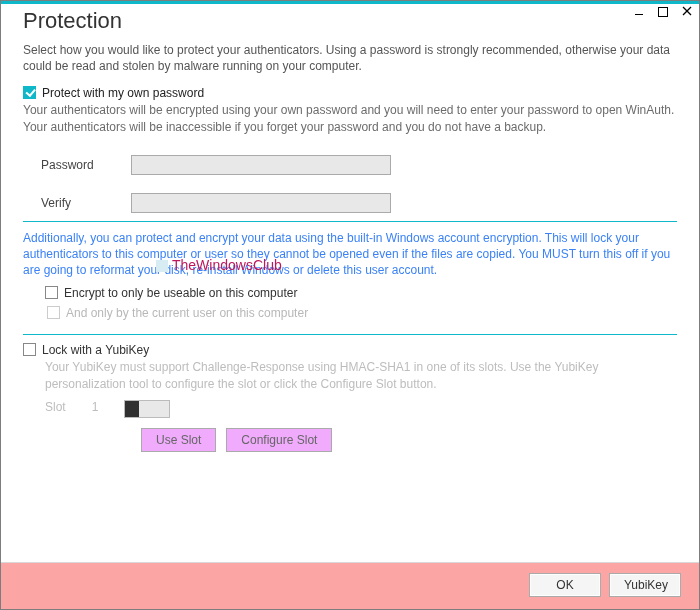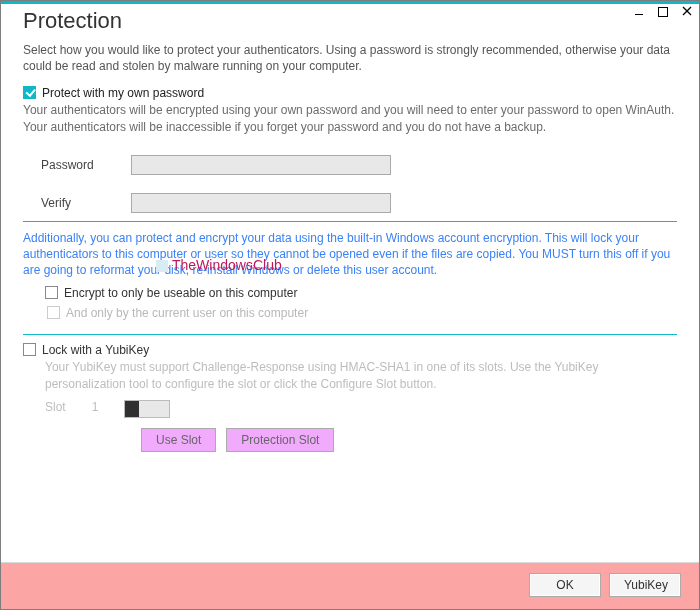--- a/index.html
+++ b/index.html
@@ -254,21 +254,21 @@
       <span>Slot</span>
       <span>1</span>
       <div class="spinner">
         <div class="val"></div>
         <div class="rest"></div>
       </div>
     </div>
 
     <div class="btn-row">
       <button class="btn">Use Slot</button>
-      <button class="btn">Protection Slot</button>
+      <button class="btn">Configure Slot</button>
     </div>
 
     <div class="watermark"><span class="sq"></span><span>TheWindowsClub</span></div>
   </div>
 
   <div class="footer">
     <button class="btn">OK</button>
     <button class="btn">YubiKey</button>
   </div>
 </div>

